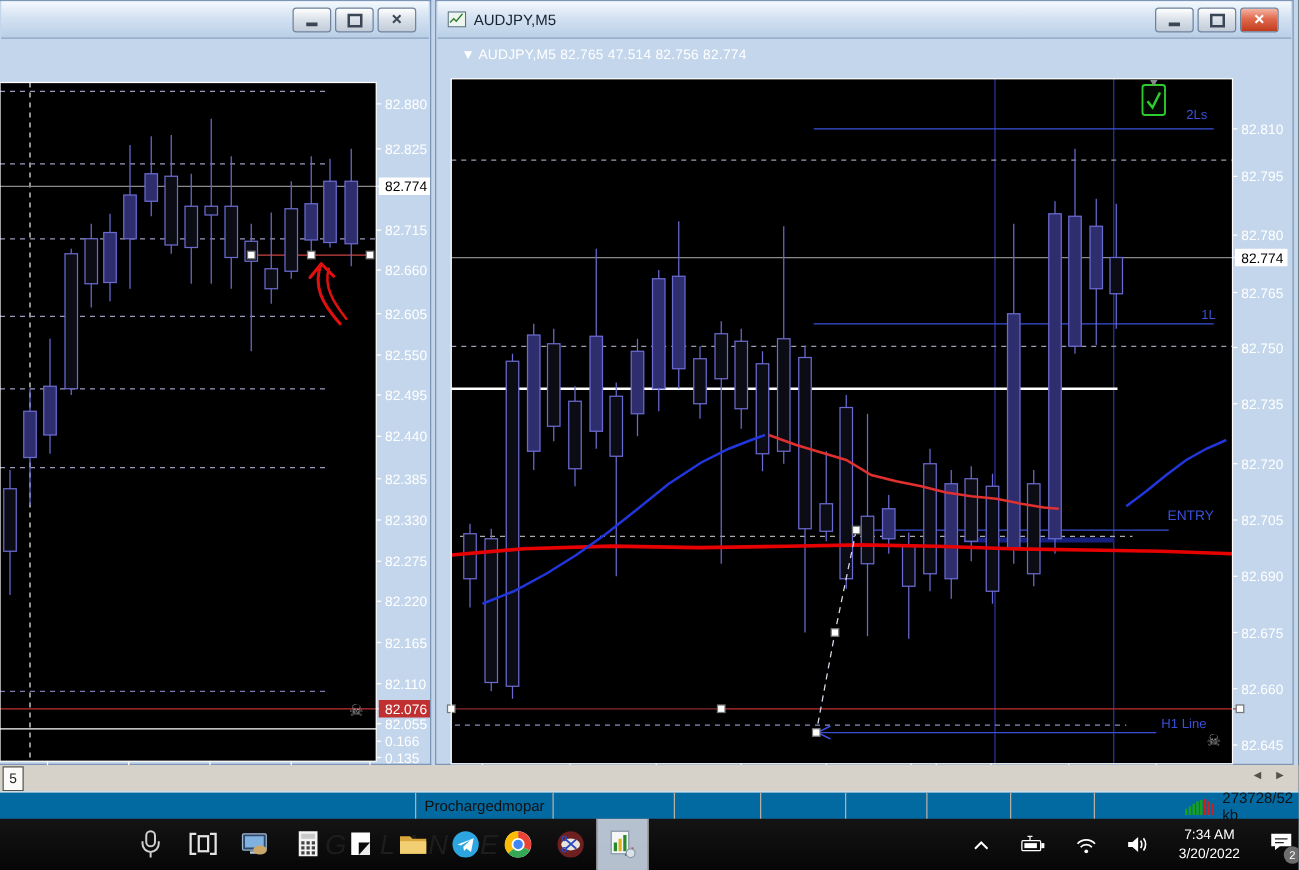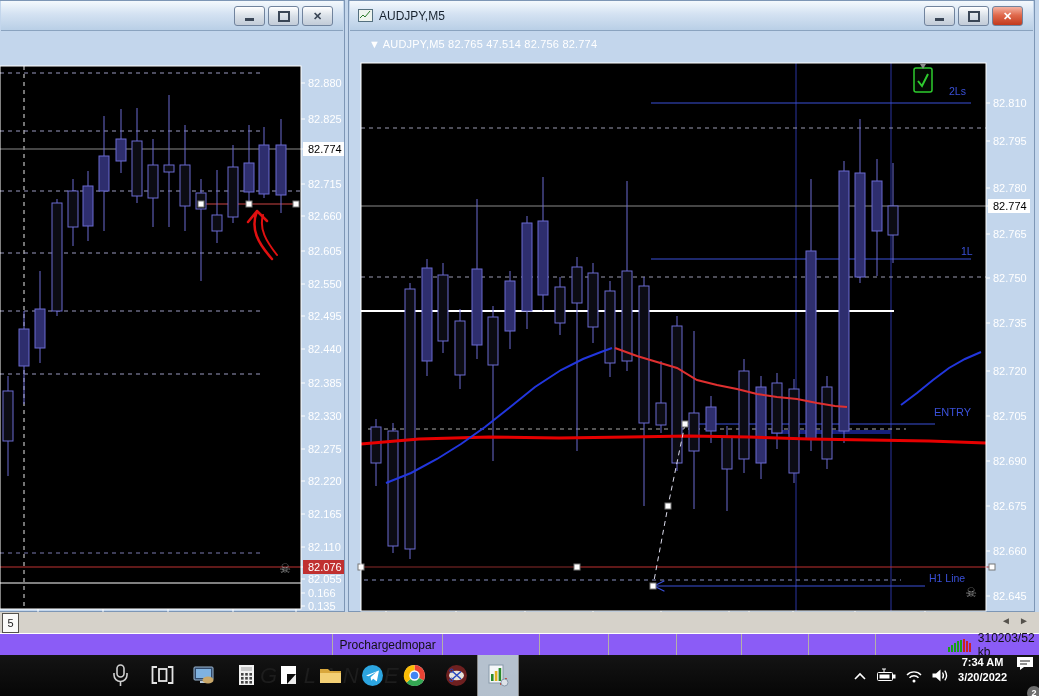--- a/index.html
+++ b/index.html
@@ -25,35 +25,35 @@
   .chart-svg{position:absolute;left:0;top:30px;}
   .ohlc-line{position:absolute;left:20px;top:37px;color:#fff;font-size:11px;
     letter-spacing:.2px;}
   #workspace-strip{position:absolute;left:0;top:612px;width:1039px;height:21px;
     background:#d6d2ca;border-bottom:1px solid #9a968e;}
   #tab5{position:absolute;left:2px;top:1px;width:15px;height:18px;background:#fbfbf9;
     border:1px solid #55524c;font-size:11px;color:#222;display:flex;
     align-items:center;justify-content:center;}
   .strip-arrow{position:absolute;top:3px;font-size:10px;color:#55524c;cursor:pointer;}
   #status-bar{position:absolute;left:0;top:633px;width:1039px;height:22px;
-    background:#8b5cf6;border-top:1px solid #fff;display:flex;align-items:stretch;}
+    background:#0369a1;border-top:1px solid #fff;display:flex;align-items:stretch;}
   .scell{border-right:1px solid #b4b0a8;display:flex;align-items:center;
     justify-content:center;font-size:12px;color:#111;box-sizing:border-box;}
   .scell.last{border-right:none;justify-content:flex-start;padding-left:72px;gap:6px;}
   #taskbar{position:absolute;left:0;top:655px;width:1039px;height:41px;
     background:linear-gradient(#141414,#060606);}
   #taskbar .watermark{position:absolute;left:260px;top:8px;font-size:22px;
     font-style:italic;color:#1d1d1d;letter-spacing:6px;}
   .tb-items{position:absolute;left:99px;top:0;display:flex;height:41px;}
   .tb-btn{width:42px;height:41px;display:flex;align-items:center;
     justify-content:center;cursor:pointer;}
   .tb-btn.active{background:rgba(210,225,240,.85);border-left:1px solid #888;
     border-right:1px solid #888;box-sizing:border-box;}
   #tray{position:absolute;right:4px;top:0;height:41px;display:flex;
-    gap:8px;font-weight:bold;}
+    align-items:center;gap:23px;}
   .tray-ic{display:flex;align-items:center;justify-content:center;cursor:pointer;}
   #clock{color:#fff;font-size:11px;text-align:center;line-height:1.35;cursor:pointer;}
   #notif{position:relative;cursor:pointer;}
   #notif .badge{position:absolute;right:-6px;bottom:-4px;width:14px;height:14px;
     border-radius:50%;background:#6d6d6d;color:#fff;font-size:9px;display:flex;
     align-items:center;justify-content:center;}
   svg text{font-family:"Liberation Sans",sans-serif;}
 </style>
 </head>
 <body>
@@ -399,21 +399,21 @@
         <rect x="0" y="8" width="2" height="5" fill="#18a018"></rect>
           <rect x="3" y="6" width="2" height="7" fill="#18a018"></rect>
         <rect x="6" y="4" width="2" height="9" fill="#18a018"></rect>
           <rect x="9" y="2" width="2" height="11" fill="#18a018"></rect>
         <rect x="12" y="1" width="2" height="12" fill="#18a018"></rect>
           <rect x="15" y="0" width="2" height="13" fill="#cc2020"></rect>
         <rect x="18" y="2" width="2" height="11" fill="#cc2020"></rect>
           <rect x="21" y="4" width="2" height="9" fill="#cc2020"></rect>
         <rect x="24" y="6" width="2" height="7" fill="#cc2020"></rect>
       </svg>
-      <span>310203/52 kb</span>
+      <span>273728/52 kb</span>
     </div>
   </div>
 
   <div id="taskbar">
     <div class="watermark">GALANTE</div>
     <div class="tb-items" id="tb-items">
         <div class="tb-btn">
           <svg width="27" height="27">
             <rect x="10" y="3" width="7" height="12" rx="3.5" fill="none" stroke="#cfcfcf" stroke-width="1.6"></rect>
             <path d="M7 11 v2 a6.5 6.5 0 0 0 13 0 v-2" fill="none" stroke="#cfcfcf" stroke-width="1.6"></path>

